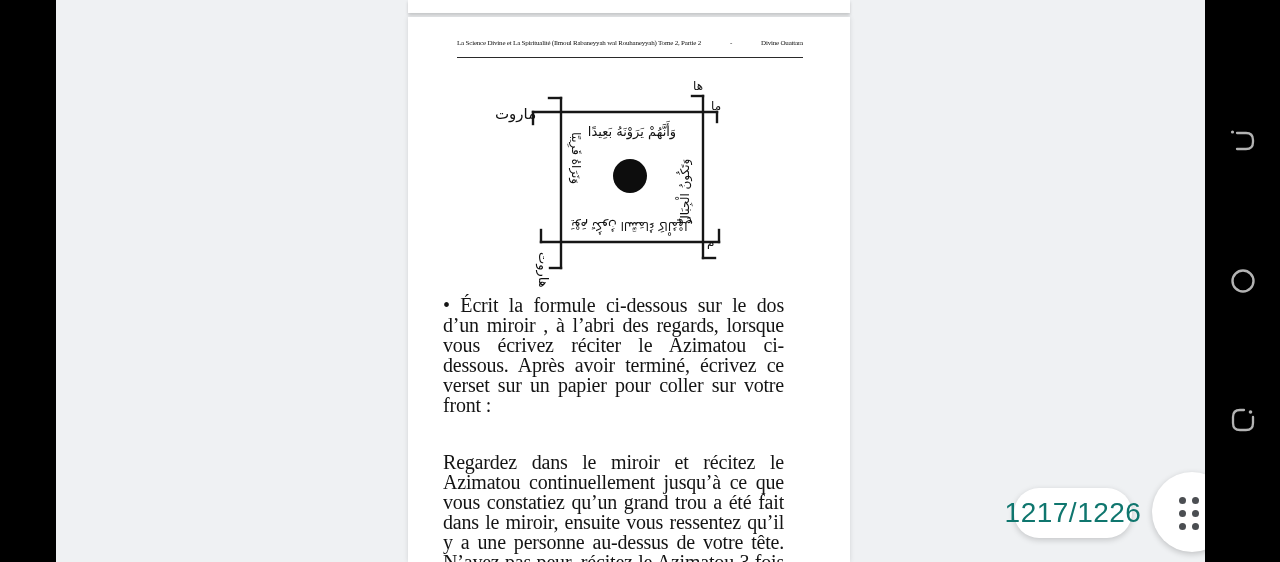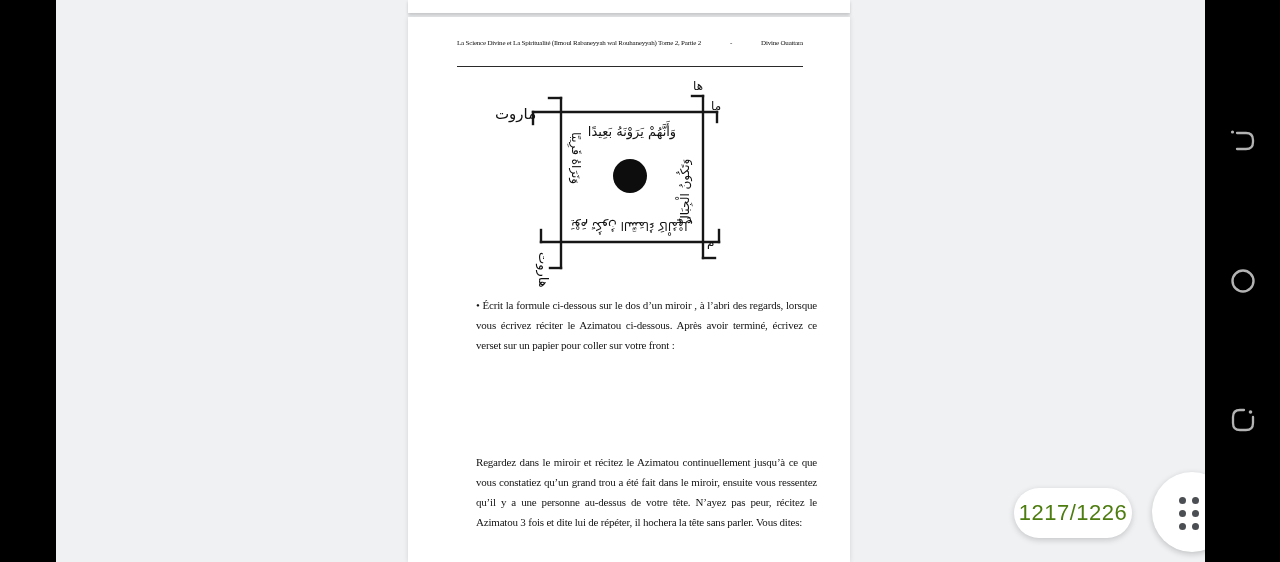--- a/index.html
+++ b/index.html
@@ -17,45 +17,45 @@
 
   
   .prev-page{position:absolute;left:408px;top:0;width:442px;height:13px;
              background:#fff;box-shadow:0 2px 3px rgba(0,0,0,.18);z-index:5;}
   .page{position:absolute;left:408px;top:17px;width:442px;height:545px;
         background:#fff;box-shadow:0 0 5px rgba(0,0,0,.12);z-index:5;}
 
   
   .page-header{position:absolute;left:49px;top:22px;width:346px;
                display:flex;justify-content:space-between;align-items:baseline;
-               border-bottom:1px solid #2a2a2a;padding-bottom:19px;
+               border-bottom:1px solid #2a2a2a;padding-bottom:10px;
                font-family:"Liberation Serif",serif;font-size:7px;
                letter-spacing:-0.2px;white-space:nowrap;color:#111;}
   .page-header .sep{padding:0 6px;}
 
   
   .diagram{position:absolute;left:85px;top:55px;width:250px;height:235px;}
 
   
-  .para{position:absolute;left:68px;width:341px;
-        font-family:"Liberation Serif",serif;font-size:11px;line-height:20px;
+  .para{position:absolute;left:35px;width:341px;
+        font-family:"Liberation Serif",serif;font-size:20px;line-height:20px;
         letter-spacing:-0.2px;color:#141414;text-align:justify;}
   .p1{top:278px;}
   .p2{top:435px;}
   .arabic{position:absolute;left:51px;width:342px;direction:rtl;
           font-family:"DejaVu Sans",sans-serif;color:#141414;}
   .basmala{top:360px;font-size:14px;text-align:right;}
   .verse{top:382px;font-size:14px;line-height:22px;text-align:justify;text-align-last:right;}
 
   
   .page-pill{position:absolute;left:1014px;top:488px;width:118px;height:50px;
              background:#fff;border-radius:26px;z-index:20;
              box-shadow:0 2px 6px rgba(0,0,0,.18);
              display:flex;align-items:center;justify-content:center;cursor:pointer;}
-  .page-pill span{font-size:22px;color:#4d7c0f;letter-spacing:.5px;}
+  .page-pill span{font-size:28px;color:#0f766e;letter-spacing:.5px;}
   .fab{position:absolute;left:1152px;top:472px;width:80px;height:80px;
        background:#fff;border-radius:50%;z-index:20;
        box-shadow:0 2px 6px rgba(0,0,0,.2);cursor:pointer;}
   .fab .dots{position:absolute;left:27px;top:25px;width:41px;height:41px;
              display:grid;grid-template-columns:repeat(3,7px);
              grid-template-rows:repeat(3,7px);gap:6px;}
   .fab .dots i{width:7px;height:7px;border-radius:50%;background:#4b4e52;}
 </style>
 </head>
 <body>

